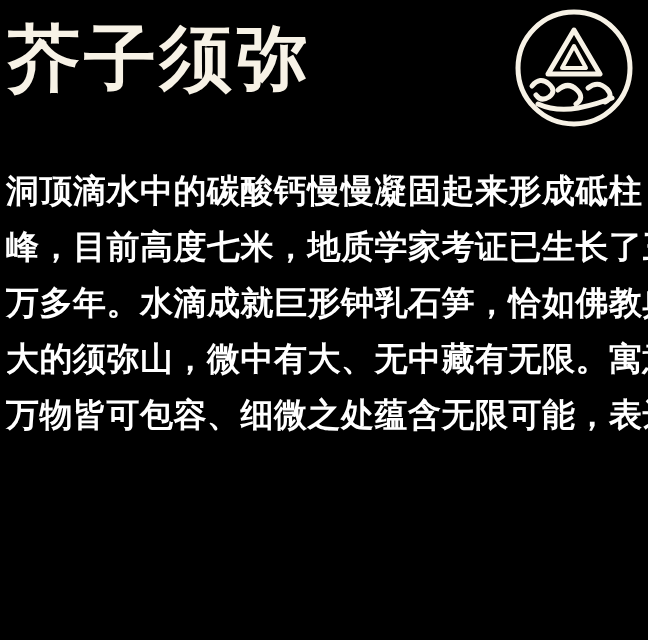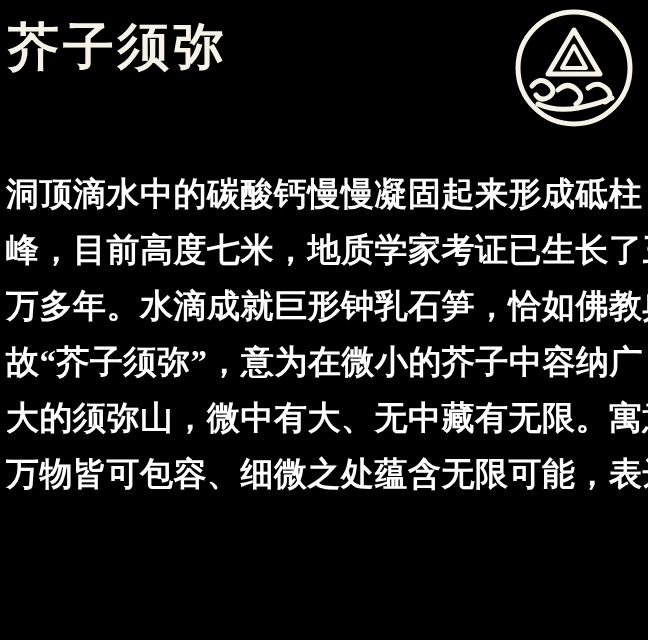--- a/index.html
+++ b/index.html
@@ -27,21 +27,21 @@
     left: 0;
     top: 0;
     width: 648px;
     height: 150px;
   }
   .title {
     position: absolute;
     left: 8px;
     top: 18px;
     font-family: "DejaVu Serif", "Liberation Serif", serif;
-    font-size: 51px;
+    font-size: 72px;
     line-height: 1.1;
     letter-spacing: 4px;
     font-weight: 700;
     color: #f7f2e6;
     white-space: nowrap;
     text-align: right;
   }
 
   .emblem {
     position: absolute;
@@ -56,21 +56,21 @@
     height: 120px;
   }
 
   
   .body-text {
     position: absolute;
     left: 6px;
     top: 166px;
     width: 636px;
     color: #ffffff;
-    font-family: Liberation Serif, serif;
+    font-family: Liberation Mono, monospace;
     font-weight: 700;
     font-size: 33px;
     line-height: 56px;
     letter-spacing: 0.5px;
     text-align: justify;
     text-justify: inter-character;
     white-space: pre-wrap;
   }
   .body-text.line-mode {
     white-space: normal;
@@ -101,18 +101,17 @@
         <path d="M74 80 q10 -8 19 1 q7 8 -2 13" fill="none" stroke="#f7f2e6" stroke-width="5" stroke-linecap="round"></path>
         <path d="M24 96 q18 8 40 4 q20 -4 34 -10" fill="none" stroke="#f7f2e6" stroke-width="5" stroke-linecap="round"></path>
       </svg>
     </div>
   </div>
 
   <div class="body-text line-mode">
     <span class="tline">洞顶滴水中的碳酸钙慢慢凝固起来形成砥柱</span>
     <span class="tline">峰，目前高度七米，地质学家考证已生长了三</span>
     <span class="tline">万多年。水滴成就巨形钟乳石笋，恰如佛教典</span>
-    <span class="tline">故“芥子须弥”，意为在微小的芥子中容纳广</span>
     <span class="tline">大的须弥山，微中有大、无中藏有无限。寓意</span>
     <span class="tline">万物皆可包容、细微之处蕴含无限可能，表达</span>
   </div>
 
 </div>
 
 </body></html>

